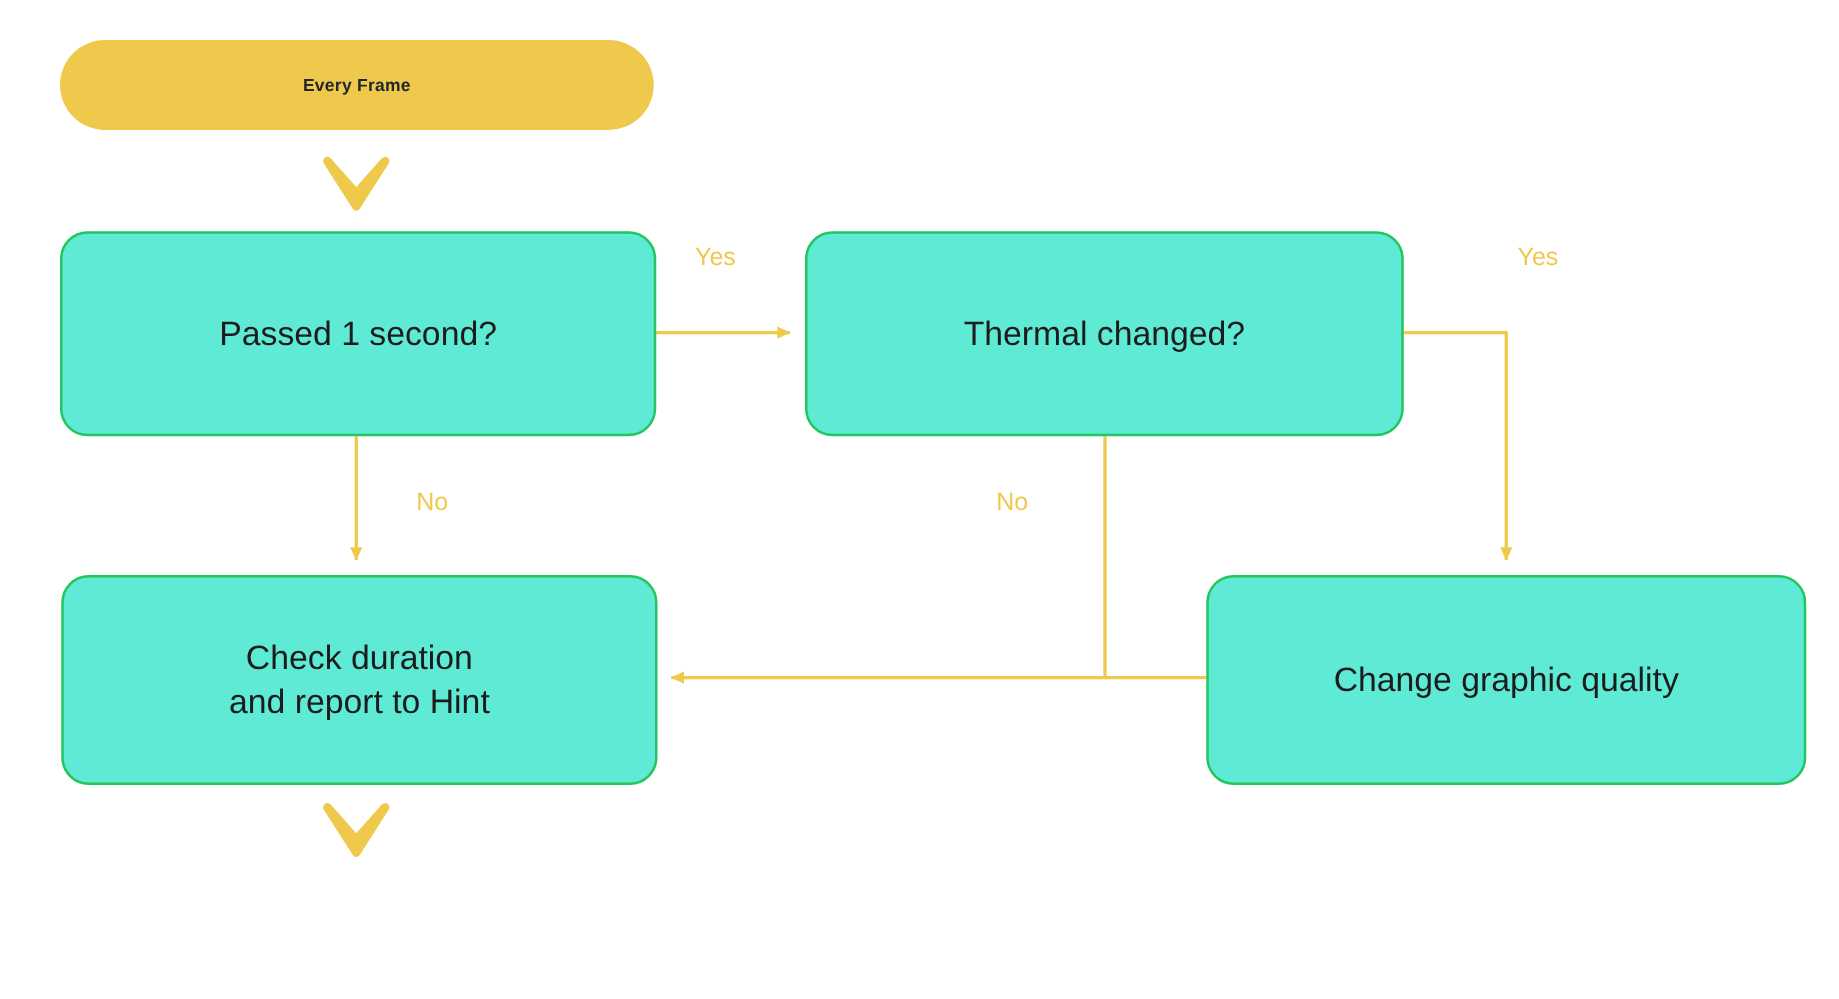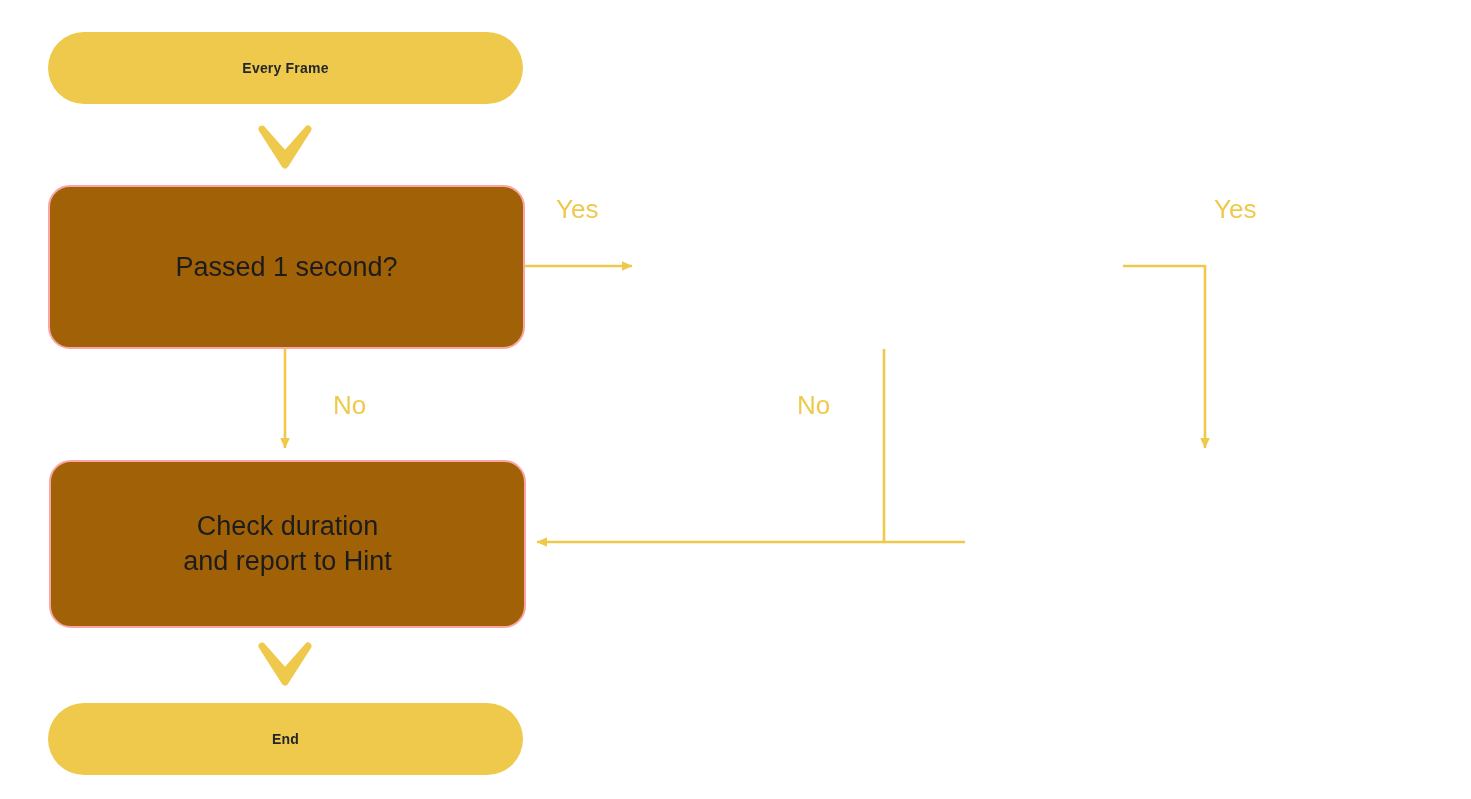--- a/index.html
+++ b/index.html
@@ -35,36 +35,36 @@
   }
   .node-terminator {
     background: #EFC94C;
     border-radius: 999px;
     color: #24272A;
     font-weight: bold;
     font-size: 14px;
     letter-spacing: 0.2px;
   }
   .node-process {
-    background: #a16207;
-    border: 2px solid #fca5a5;
+    background: #5eead4;
+    border: 2px solid #22c55e;
     border-radius: 22px;
     color: #1C1C1C;
     font-weight: normal;
     font-size: 27px;
     line-height: 1.28;
   }
   .node-process .node-label {
     white-space: pre-line;
     padding: 0 14px;
   }
   .edge-label {
     position: absolute;
     color: #EFC94C;
-    font-size: 26px;
+    font-size: 20px;
     font-weight: normal;
     line-height: 1;
     white-space: nowrap;
   }
 </style>
 </head>
 <body>
 
 <div id="flow-root">
 
@@ -112,30 +112,33 @@
   </svg>
 
   <div class="node node-terminator" style="left:48px; top:32px; width:475px; height:72px;">
     <span class="node-label">Every Frame</span>
   </div>
 
   <div class="node node-process" style="left:48px; top:185px; width:477px; height:164px;">
     <span class="node-label">Passed 1 second?</span>
   </div>
 
+  <div class="node node-process" style="left:644px; top:185px; width:479px; height:164px;">
+    <span class="node-label">Thermal changed?</span>
+  </div>
 
   <div class="node node-process" style="left:49px; top:460px; width:477px; height:168px;">
     <span class="node-label">Check duration
 and report to Hint</span>
   </div>
 
+  <div class="node node-process" style="left:965px; top:460px; width:480px; height:168px;">
+    <span class="node-label">Change graphic quality</span>
+  </div>
 
-  <div class="node node-terminator" style="left:48px; top:703px; width:475px; height:72px;">
-    <span class="node-label">End</span>
-  </div>
 
   <div class="edge-label" style="left:556px; top:196px;">Yes</div>
 
   <div class="edge-label" style="left:333px; top:392px;">No</div>
 
   <div class="edge-label" style="left:1214px; top:196px;">Yes</div>
 
   <div class="edge-label" style="left:797px; top:392px;">No</div>
 
 </div>

